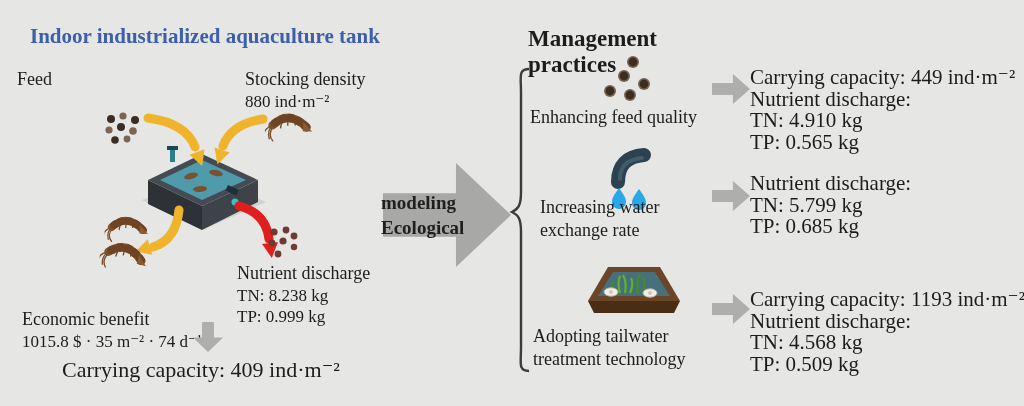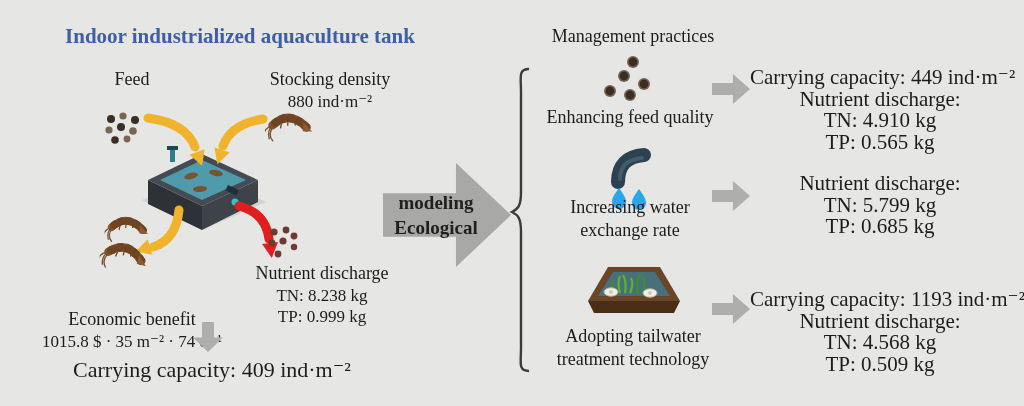--- a/index.html
+++ b/index.html
@@ -3,25 +3,25 @@
 <meta charset="utf-8">
 <style>
   html,body{margin:0;padding:0;}
   .canvas{
     position:relative;width:1024px;height:406px;overflow:hidden;
     background:var(--bg);color:var(--text);
     font-family:"Liberation Serif","DejaVu Serif",serif;
   }
   .layer{position:absolute;inset:0;}
   .abs{position:absolute;}
-  .center{text-align:center;}
+  .center{}
   .nowrap{white-space:nowrap;}
   .pre{white-space:pre;}
   .title{font-size:21px;font-weight:bold;color:var(--title-blue);}
-  .h2{font-size:18px;font-weight:normal;color:var(--text);}
+  .h2{font-size:23px;font-weight:bold;color:var(--text);}
   .lbl{font-size:18px;line-height:23px;}
   .val{font-size:17px;line-height:21px;}
   .resblock{font-size:21px;line-height:21.5px;}
   .eco-text{font-size:19px;font-weight:bold;line-height:25px;color:#1f1f1f;}
   .cc{font-size:22px;}
   
   .flow-arrow-right{
     background:var(--arrow-gray);
     clip-path:polygon(0 30%,55% 30%,55% 0,100% 50%,55% 100%,55% 70%,0 70%);
   }

